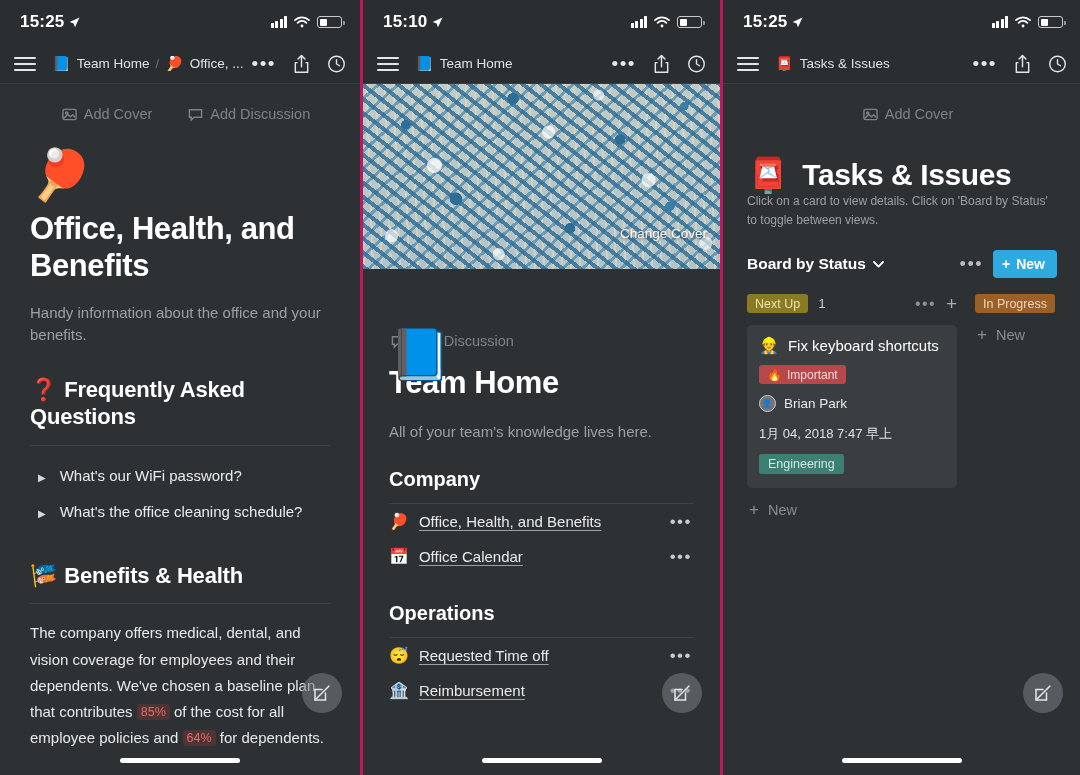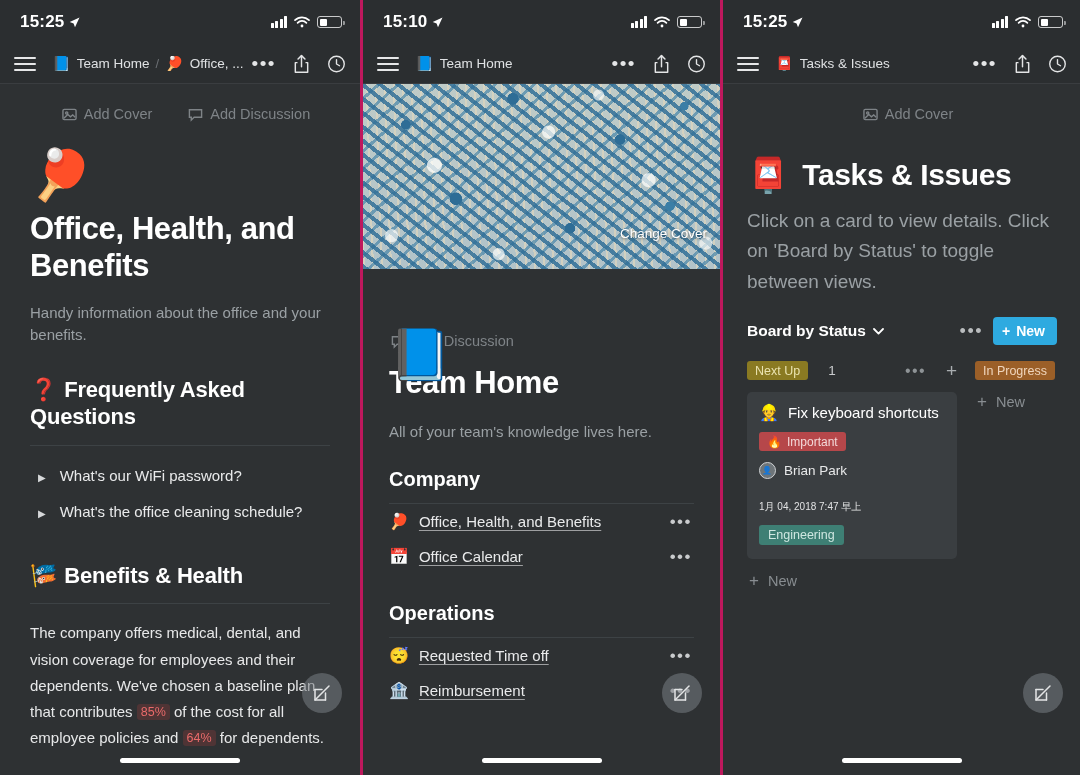--- a/index.html
+++ b/index.html
@@ -196,21 +196,21 @@
     text-decoration-color: rgba(233,234,235,.6); text-underline-offset: 3px;
     cursor:pointer;
   }
   .rowdots { color:#c9cbcd; font-size: 17px; letter-spacing:1.5px; line-height:8px; cursor:pointer;}
 
   
   .p3-content { padding: 0 24px; }
   .p3-title-row { display:flex; align-items:center; gap: 13px; margin-top: 22px; }
   .p3-title-row .emj { font-size: 34px; line-height:1; }
   h1.p3title { color:#fff; font-size: 30px; font-weight:bold; letter-spacing:-.4px;}
-  p.p3sub { color:#9aa0a4; font-size: 19px; line-height: 1.6; margin-top: 14px; }
+  p.p3sub { color:#9aa0a4; font-size: 12px; line-height: 1.6; }
 
   .boardbar { display:flex; align-items:center; margin-top: 20px; gap: 10px; }
   .boardsel {
     color:#fff; font-size: 15.5px; font-weight: bold; display:flex; align-items:center; gap:7px;
     cursor:pointer;
   }
   .chev { width:11px; height:7px; display:block; }
   .chev path { stroke:#fff; stroke-width:1.8; fill:none; stroke-linecap:round; stroke-linejoin:round; }
   .boardbar .spacer { flex:1 1 auto; }
   .bdots { color:#b9bcbe; font-size: 18px; letter-spacing:1.5px; line-height:8px; cursor:pointer; }
@@ -227,21 +227,21 @@
   .searchbox svg * { stroke:#c7cacc; stroke-width:1.8; fill:none; }
   .searchbox input {
     background: transparent; border:none; outline:none; color:#e7e8e9;
     font-size: 14.5px; width: 100%; font-family: "Liberation Sans", sans-serif;
   }
   .searchbox input::placeholder { color:#8c9195; }
 
   .board { display:flex; gap: 18px; margin-top: 16px; padding-bottom: 10px; }
   .col { flex: 0 0 auto; width: 210px; }
   .col.col2 { width: 150px; }
-  .colhead { display:flex; align-items:center; gap: 20px; }
+  .colhead { display:flex; align-items:center; gap: 10px; }
   .chip {
     font-size: 12.5px; padding: 2.5px 8px; border-radius: 3px; font-weight: 500;
     white-space: nowrap;
   }
   .chip.nextup { background:#8a7a22; color:#eae3b0; }
   .chip.inprog { background:#9b5f28; color:#f0d6bd; }
   .colcount { color:#c9cbcd; font-size: 13.5px; }
   .colhead .spacer { flex:1 1 auto; }
   .coldots { color:#8e9396; font-size:16px; letter-spacing:1.4px; line-height:7px; cursor:pointer;}
   .colplus { color:#a9adb0; font-size: 19px; line-height: 14px; cursor:pointer; }
@@ -256,21 +256,21 @@
     display:inline-flex; align-items:center; gap:5px;
     background:#b6474a; color:#f3d8d8; font-size: 12px;
     padding: 2.5px 8px; border-radius: 3px; margin-top: 11px;
   }
   .assignee { display:flex; align-items:center; gap: 8px; margin-top: 11px; color:#e7e8e9; font-size: 13.5px;}
   .avatar {
     width: 17px; height: 17px; border-radius: 50%;
     background:#6e7579; border:1.5px solid #cfd2d4; flex:0 0 auto;
     display:flex; align-items:center; justify-content:center; font-size:8px; color:#2b2e30;
   }
-  .carddate { color:#e1e2e3; font-size: 10px; margin-top: 21px; }
+  .carddate { color:#e1e2e3; font-size: 13px; margin-top: 13px; }
   .tag2 {
     display:inline-block; background:#3e7f74; color:#cfe7e1; font-size: 12.5px;
     padding: 3px 9px; border-radius: 3px; margin-top: 11px;
   }
   .addnew {
     display:flex; align-items:center; gap: 9px; color:#888d91; font-size: 14.5px;
     margin-top: 14px; cursor:pointer; padding-left: 2px;
   }
   .addnew .pl { font-size: 17px; line-height: 14px; }
   .col2 .addnew { margin-top: 14px; }

